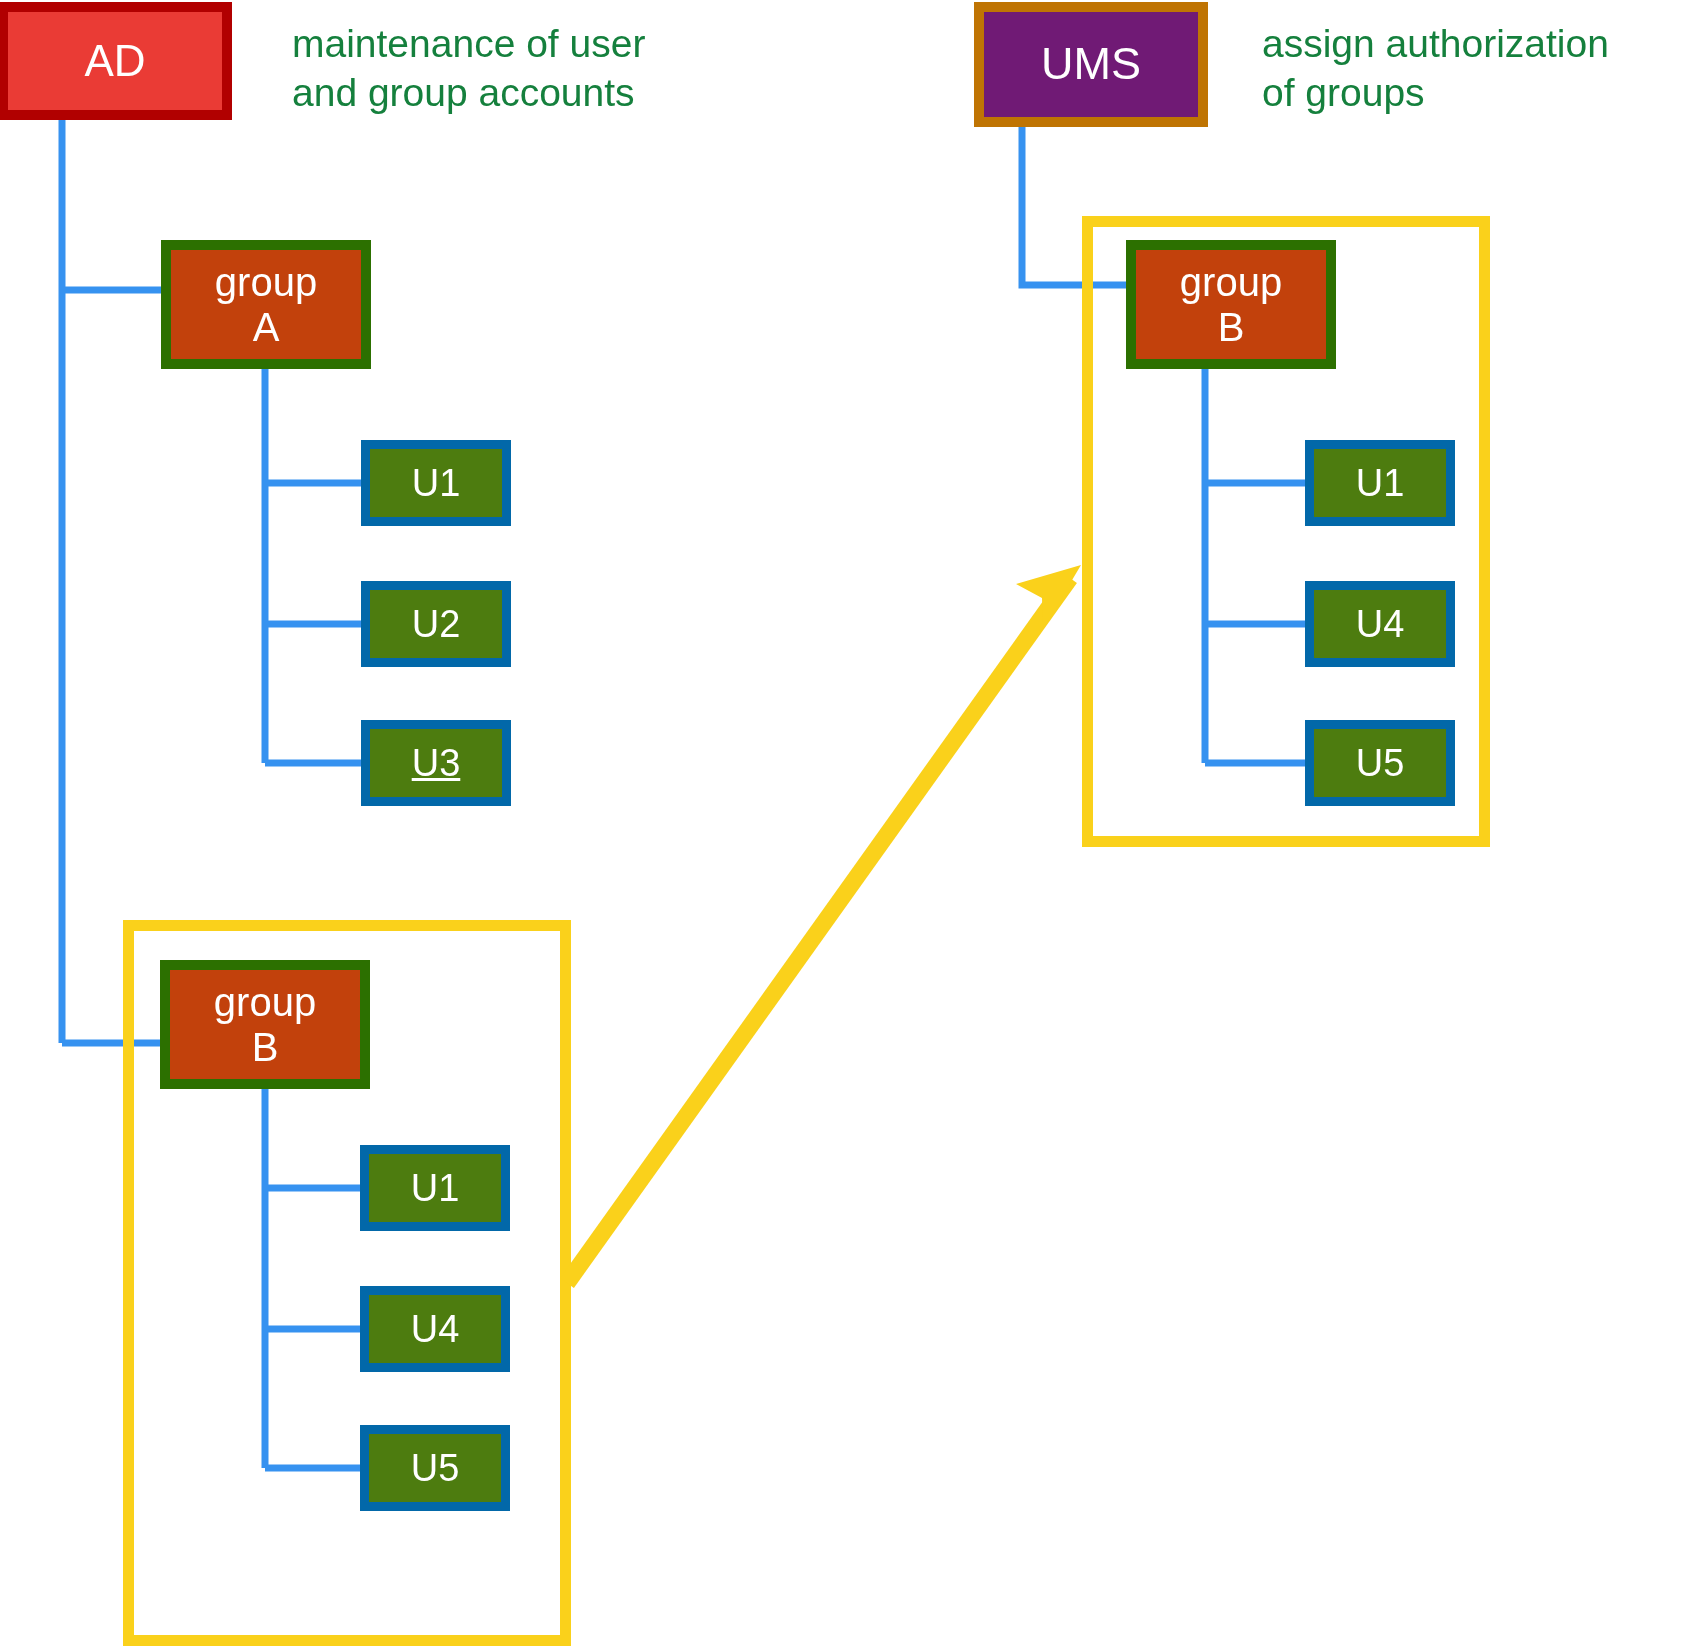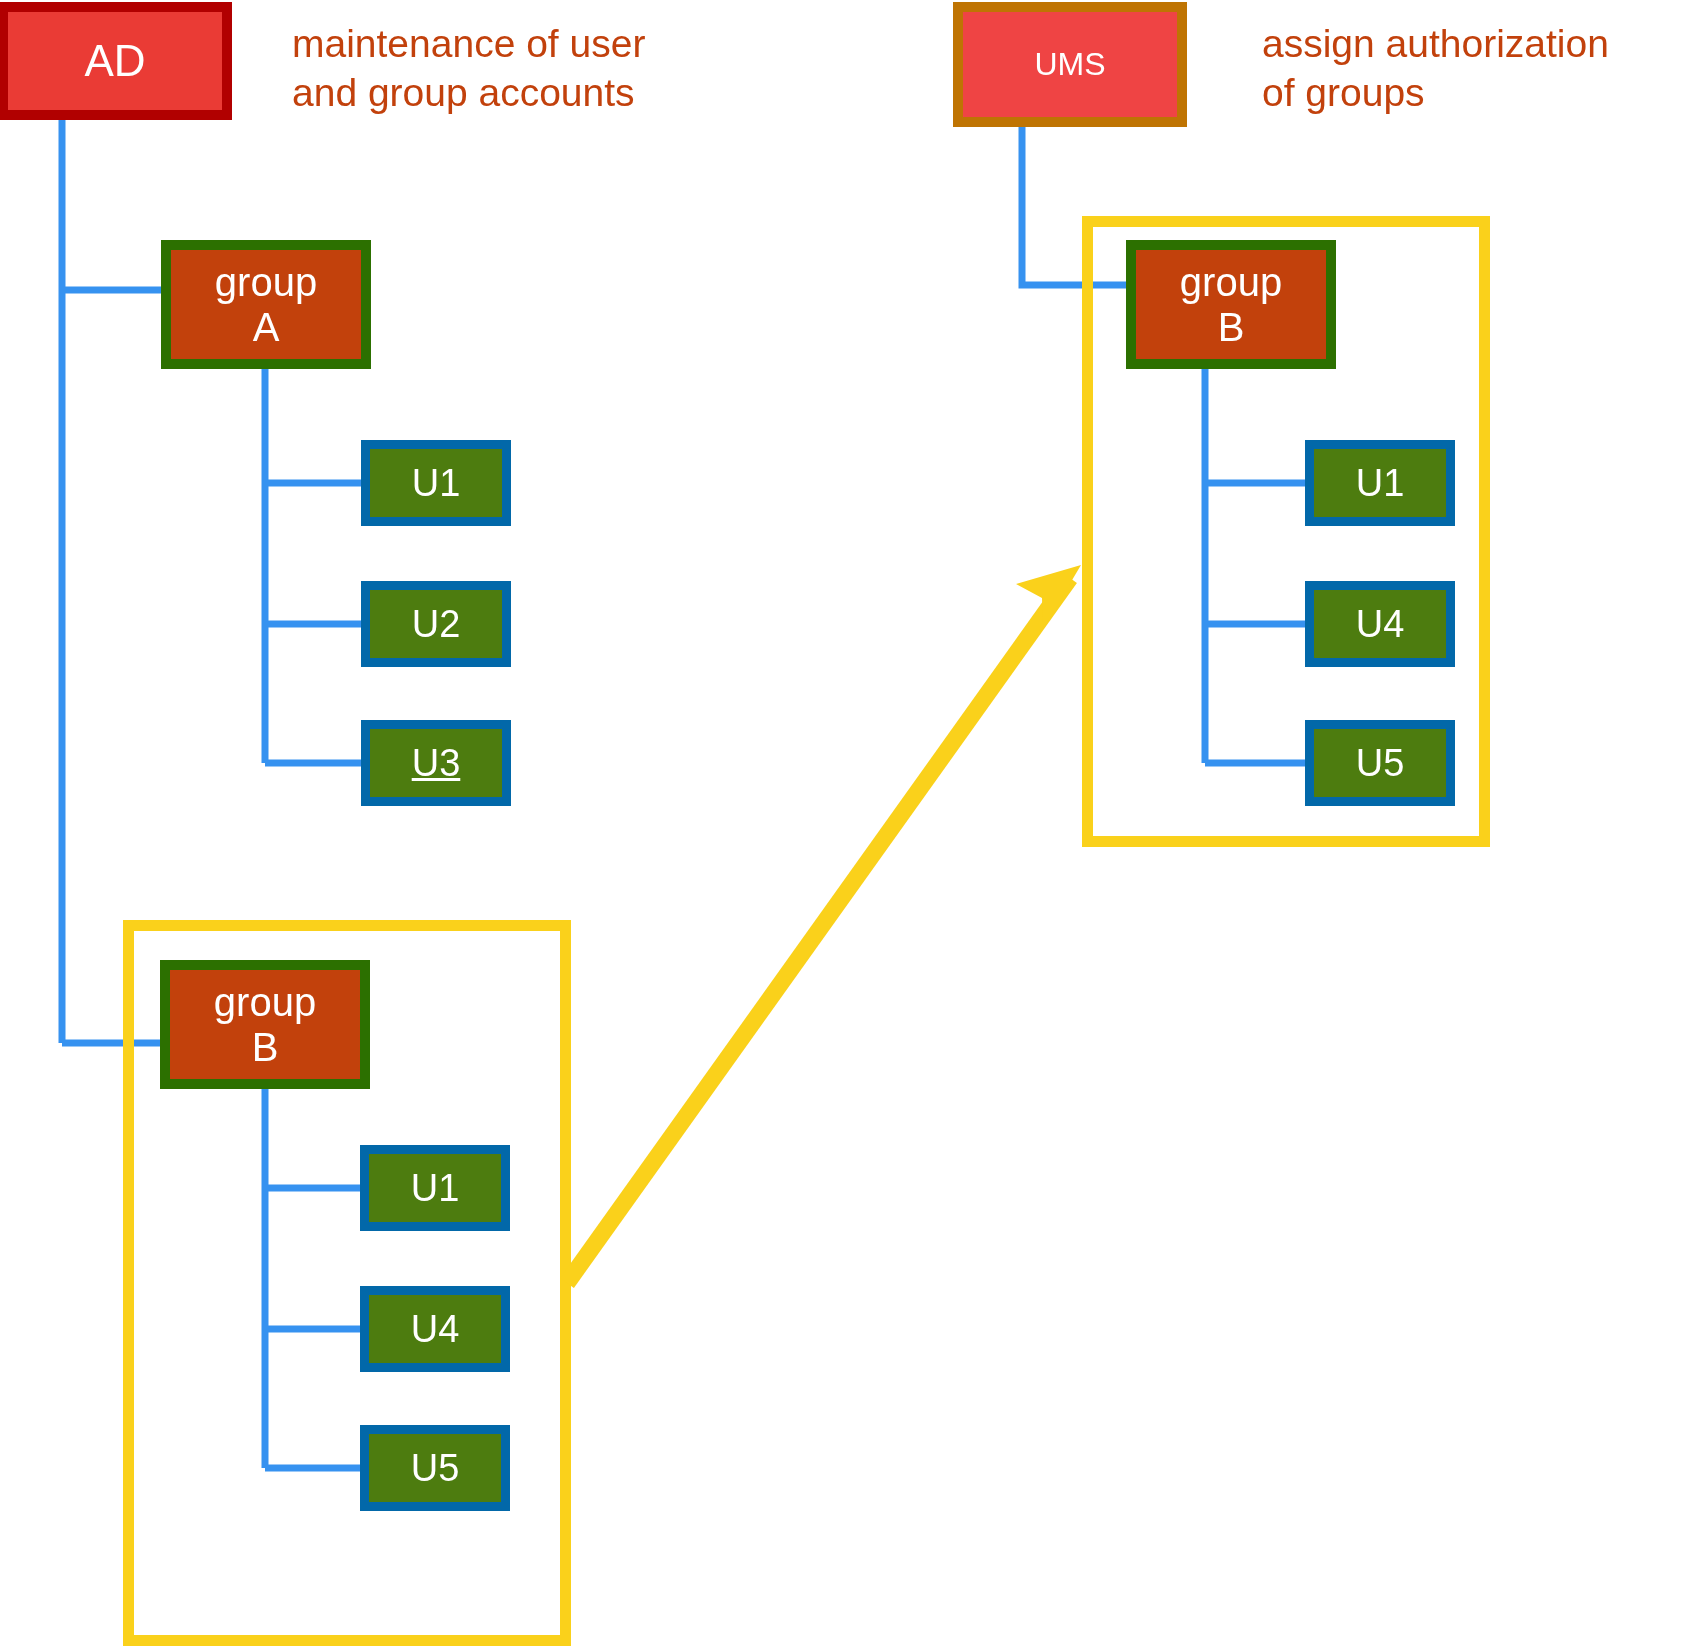--- a/index.html
+++ b/index.html
@@ -27,38 +27,39 @@
     line-height:1.12;
     white-space:pre-line;
     z-index:5;
   }
   .node-ad{
     background:#EA3B35;
     border:10px solid #B10000;
     font-size:44px;
   }
   .node-ums{
-    background:#ef4444;
+    background:#701a75;
     border:10px solid #BF7403;
-    font-size:32px;
+    font-size:45px;
+    margin-left:21px;
   }
   .node-group{
     background:#c2410c;
     border:10px solid #2C7000;
     font-size:40px;
   }
   .node-user{
     background:#4d7c0f;
     border:9px solid #0268A9;
     font-size:38px;
   }
 
   .caption{
     position:absolute;
-    color:#c2410c;
+    color:#15803d;
     font-size:39px;
     line-height:1.25;
     white-space:pre-line;
     z-index:4;
   }
 
   .frame{
     position:absolute;
     box-sizing:border-box;
     border:11px solid #FAD11B;

